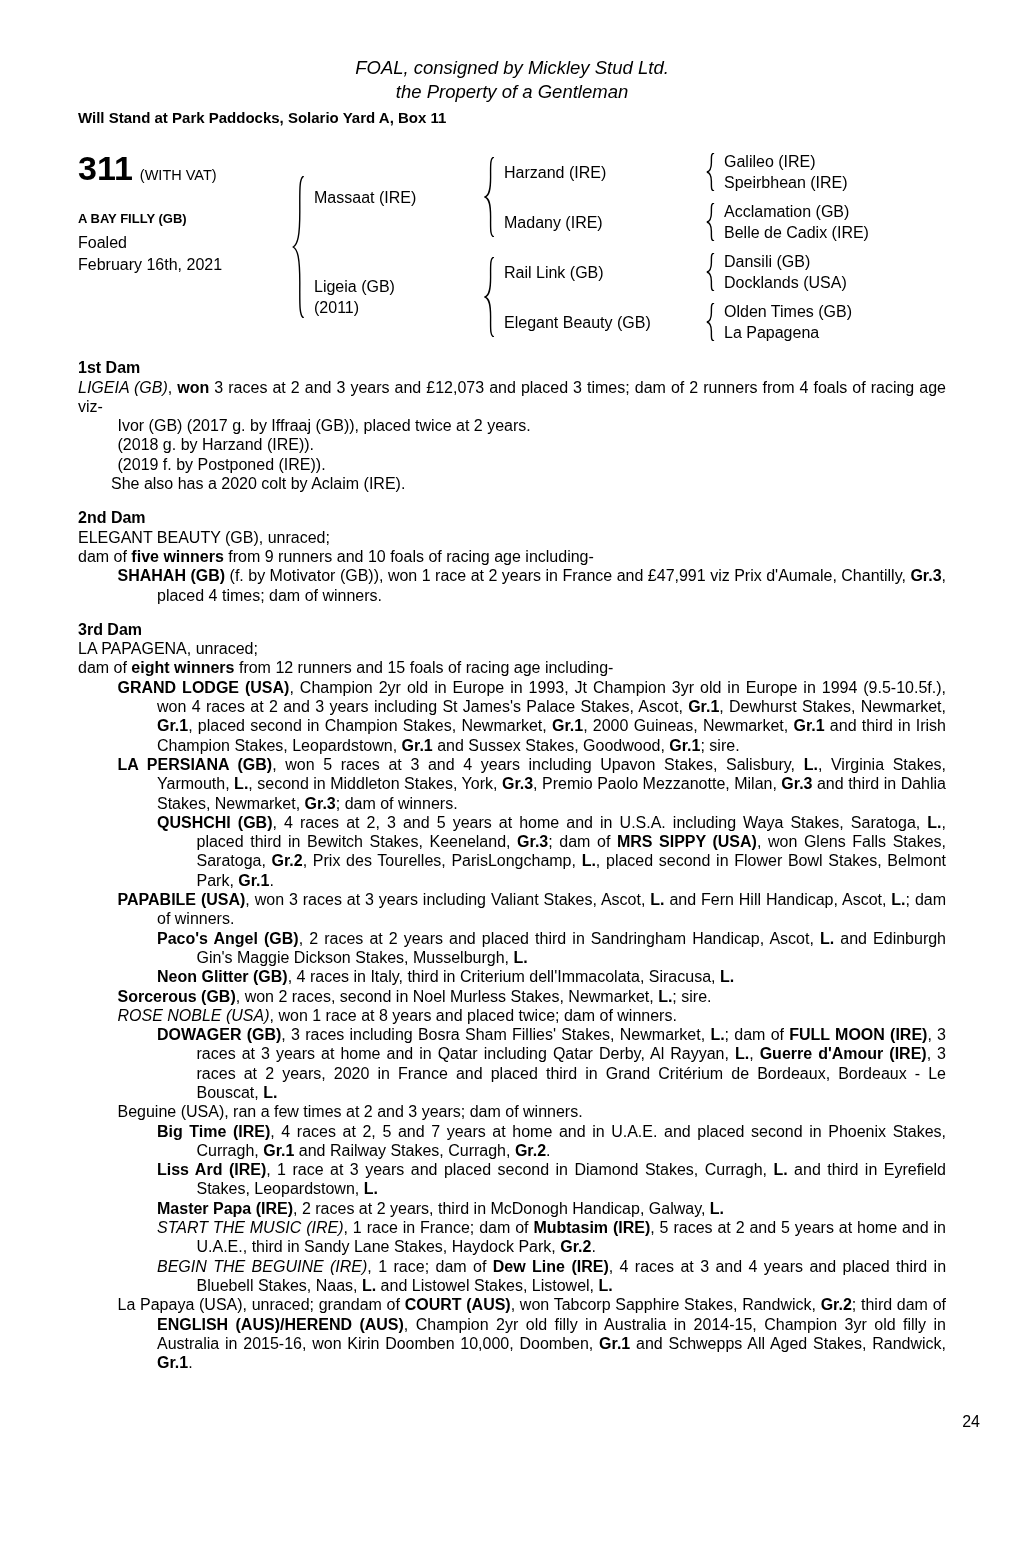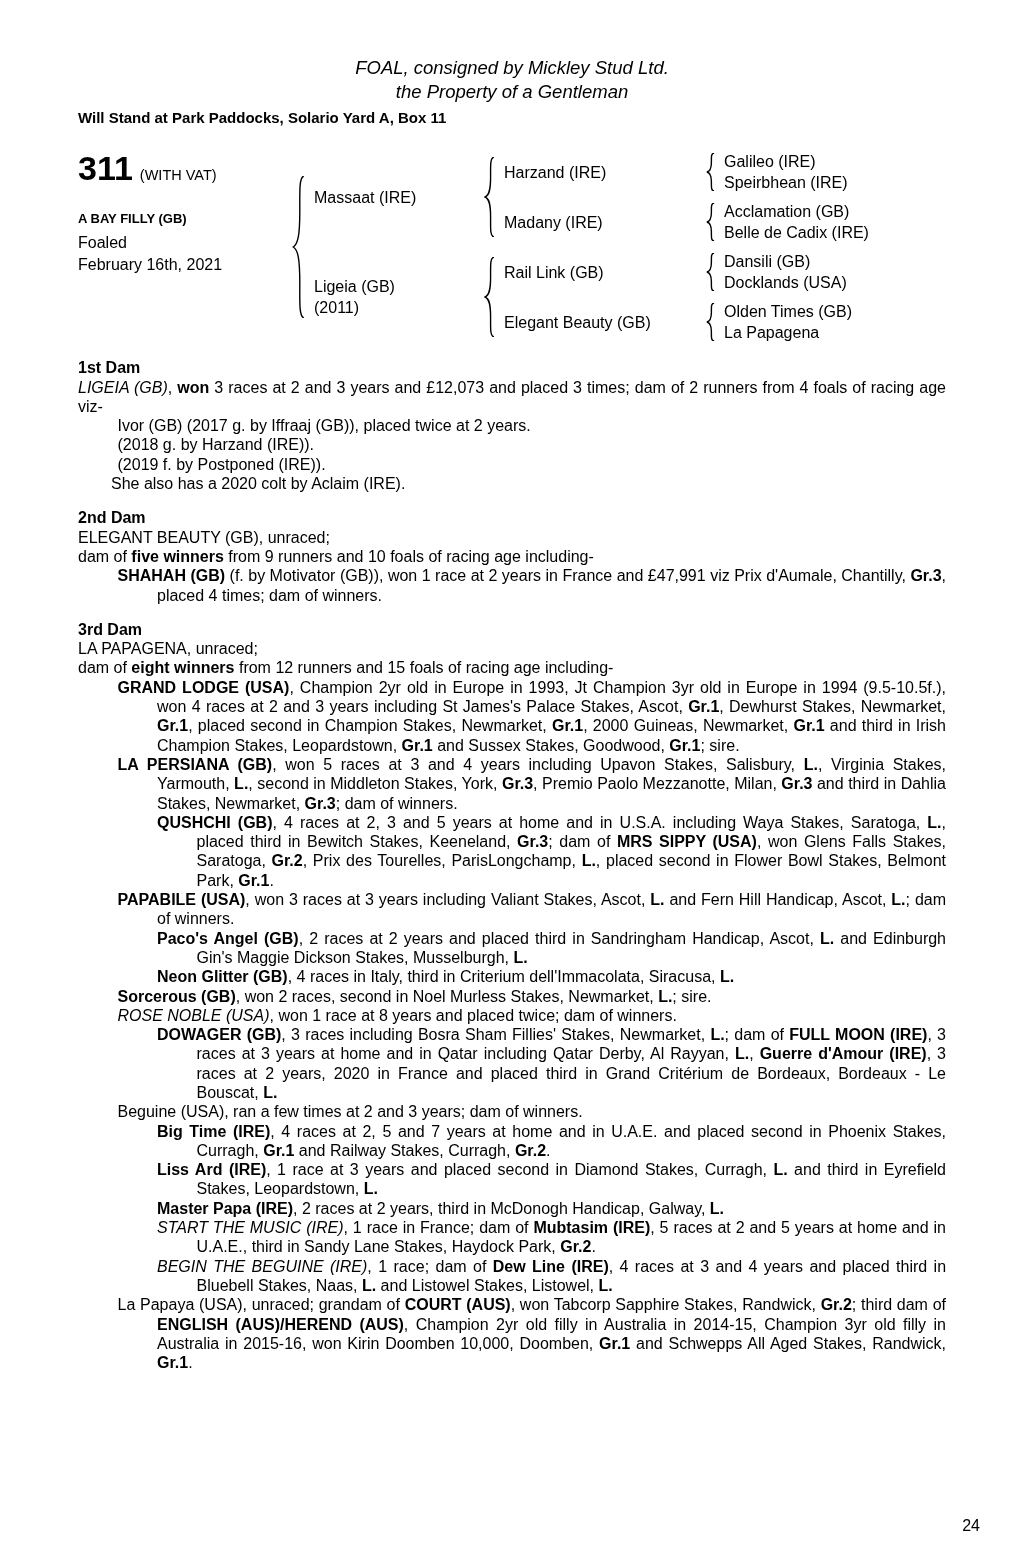--- a/index.html
+++ b/index.html
@@ -39,21 +39,21 @@
   
   .nominated { display:flex; justify-content:center; gap:58px; font-weight:bold; font-size:17px; margin-top:14px; }
 
   
   #sections-root { margin-top:4px; }
   .dam-heading { font-weight:bold; margin-top:15px; }
   .para { text-align:justify; }
   .seg-b { font-weight:bold; }
   .seg-i { font-style:italic; }
 
-  .page-num { position:absolute; top:1516px; right:44px; font-size:16px; }
+  .page-num { position:absolute; top:1412px; right:44px; font-size:16px; }
 </style>
 </head>
 <body>
 
 <svg width="0" height="0" style="position:absolute" aria-hidden="true">
   <defs>
     <path id="bracePath" d="M9,0 C5.5,1.5 6,10 6,25 C6,42 4.5,48 1,50 C4.5,52 6,58 6,75 C6,90 5.5,98.5 9,100" fill="none" stroke="#000" stroke-width="1.4" vector-effect="non-scaling-stroke"></path>
   </defs>
 </svg>
 

